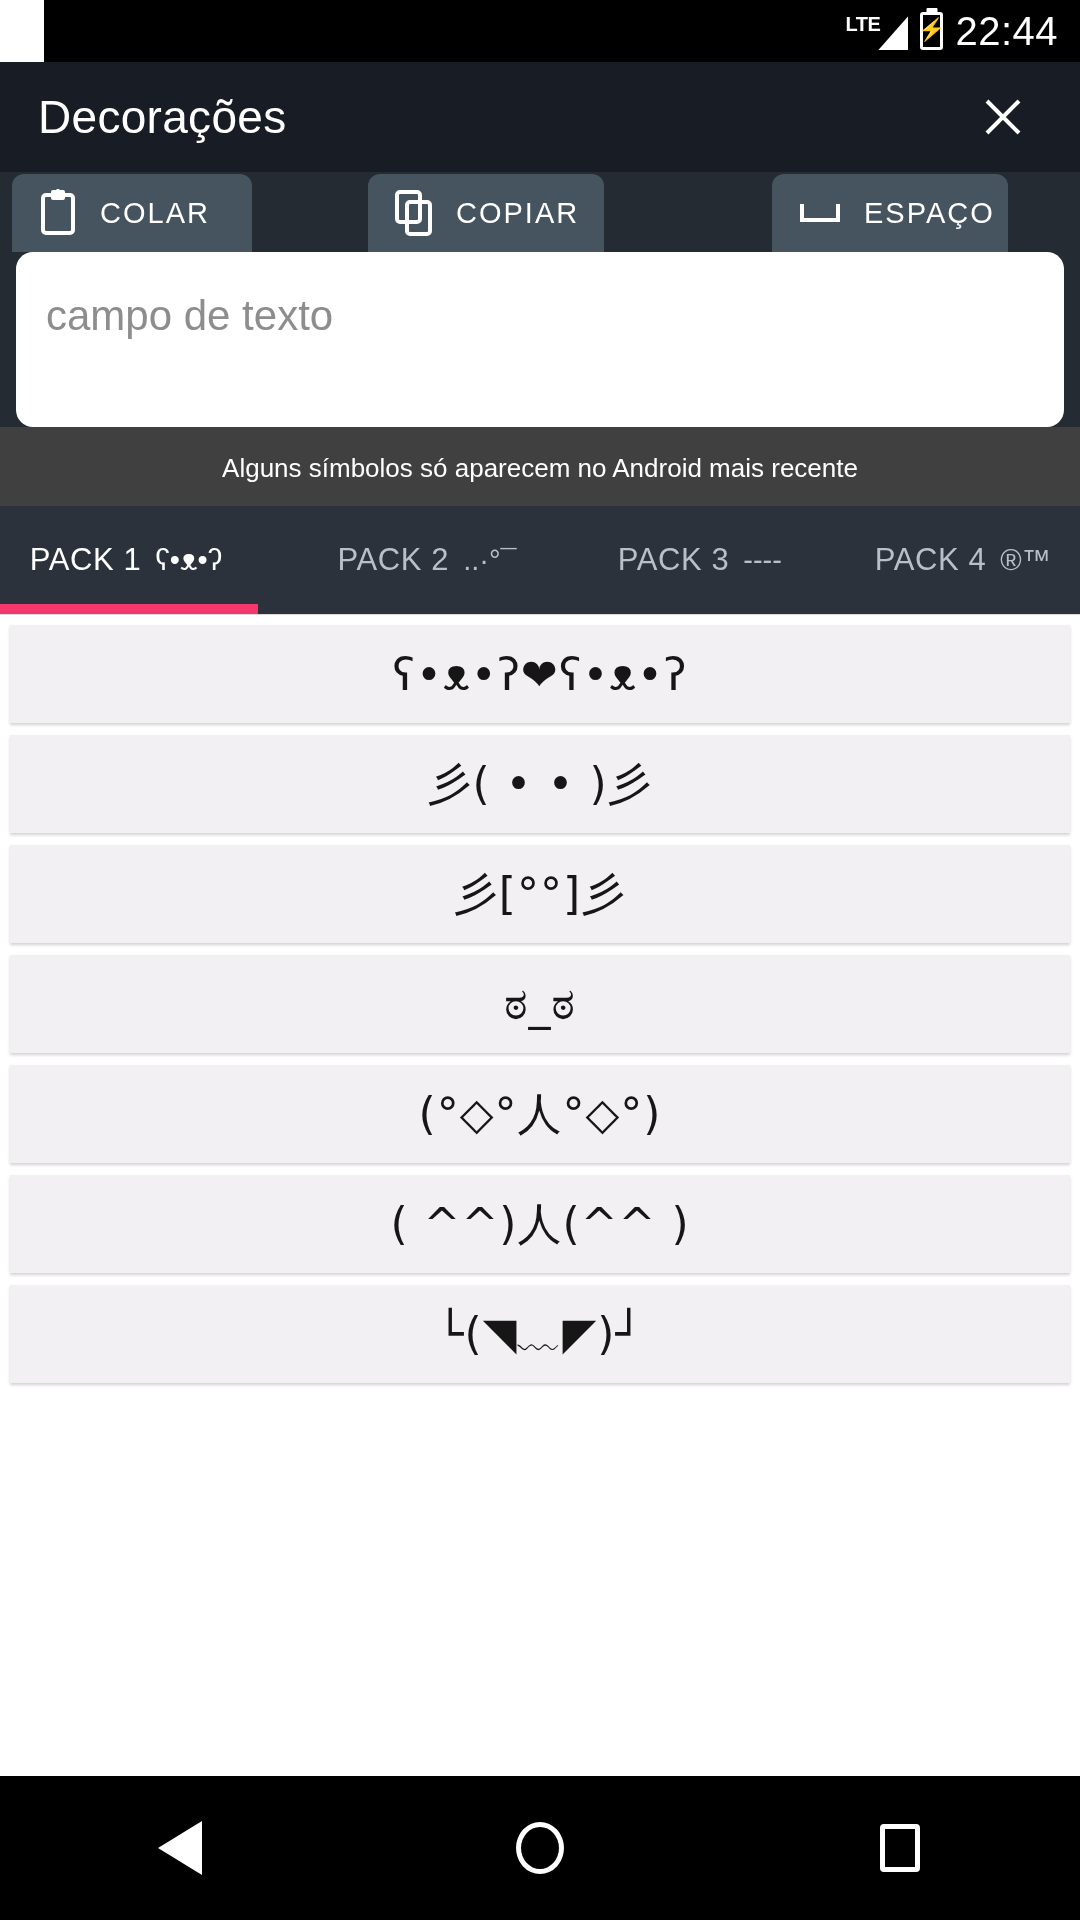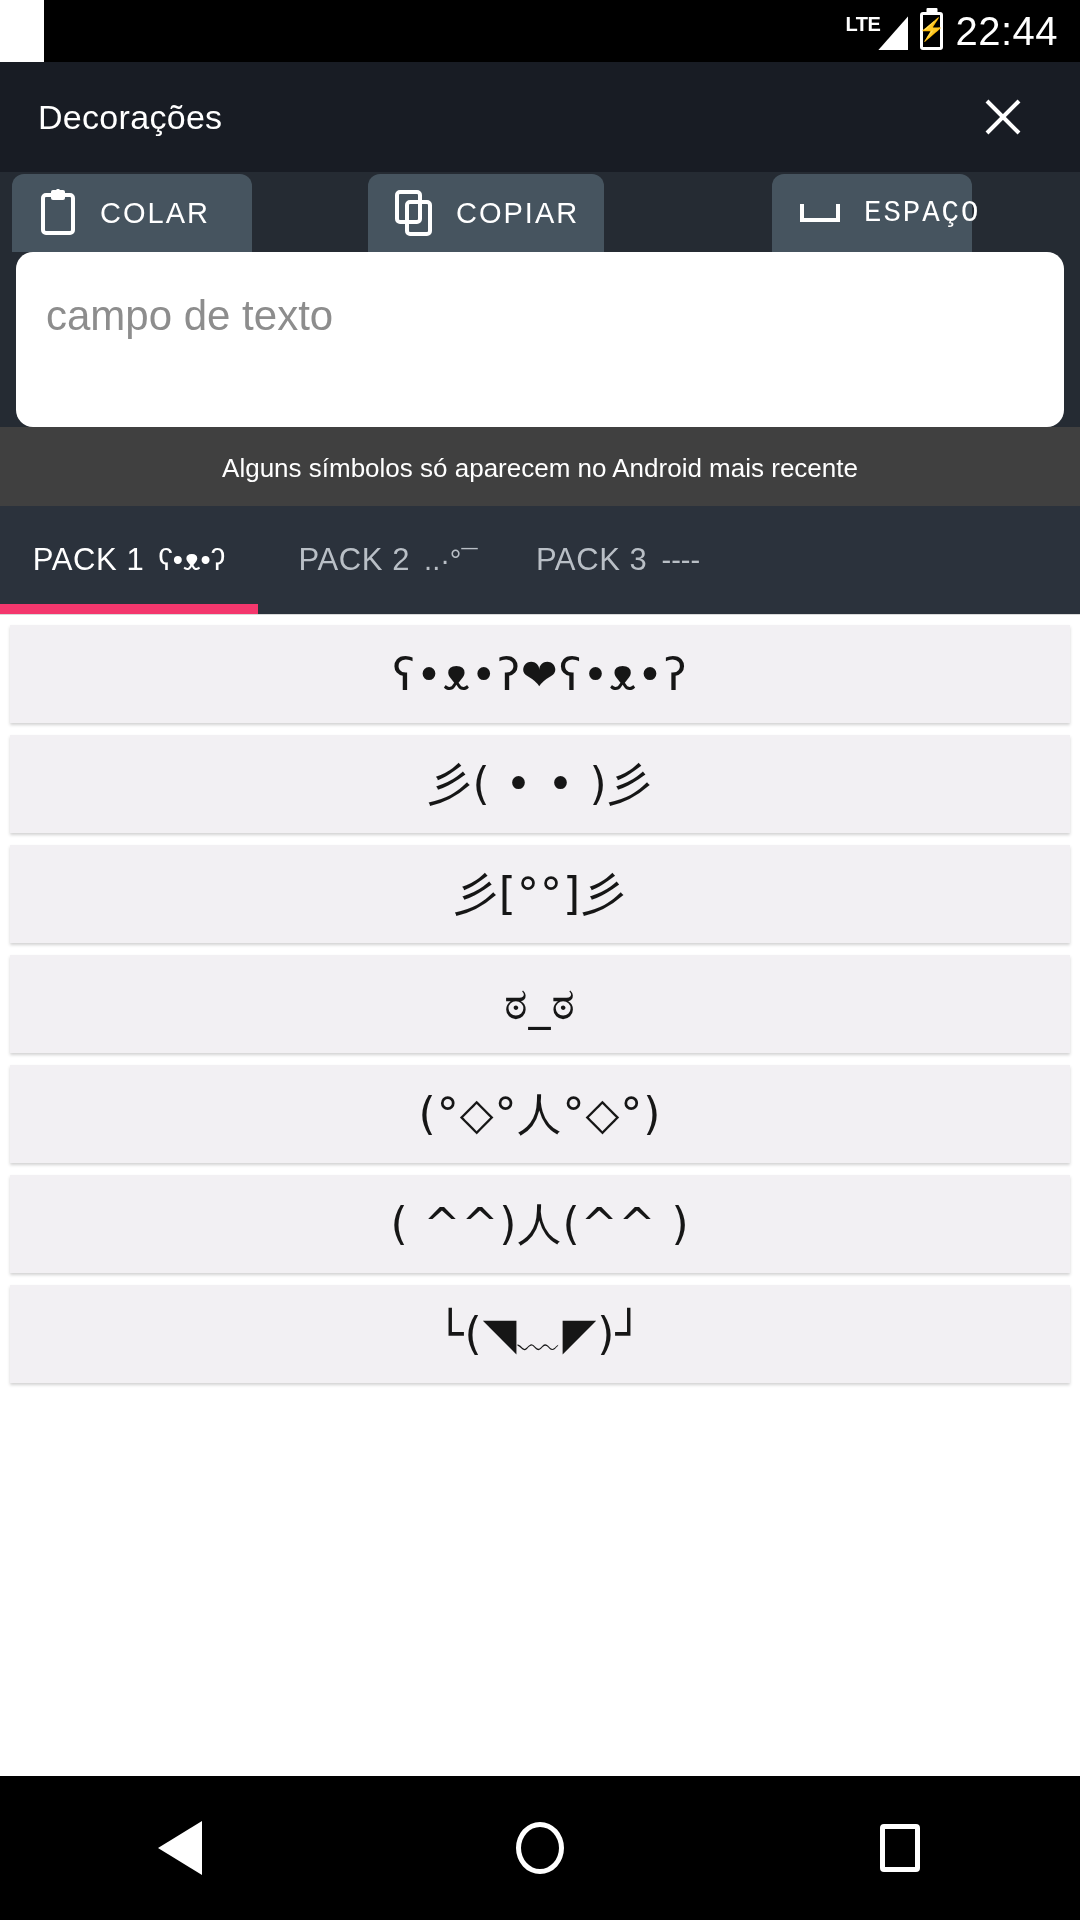--- a/index.html
+++ b/index.html
@@ -41,21 +41,21 @@
   .clock{
     color:#ffffff; font-size:40px; font-weight:400; letter-spacing:0.5px;
   }
 
   
   .title-bar{
     height:110px; background:#181c24;
     display:flex; align-items:center; justify-content:space-between;
     padding:0 42px 0 38px;
   }
-  .title-text{ color:#ffffff; font-size:34px; font-weight:400; letter-spacing:0.3px; }
+  .title-text{ color:#ffffff; font-size:46px; font-weight:400; letter-spacing:0.3px; }
   .close-btn{
     width:70px; height:70px; display:flex; align-items:center; justify-content:center;
     color:#ffffff; cursor:pointer;
   }
 
   
   .actions-row{
     height:80px; background:#252b33;
     display:flex; align-items:flex-end;
     padding:0 12px;
@@ -63,21 +63,21 @@
   .action-btn{
     background:#46545f;
     border-radius:12px 12px 0 0;
     height:78px;
     display:flex; align-items:center; gap:22px;
     padding:0 26px;
     cursor:pointer;
   }
   .action-btn.colar{ width:240px; }
   .action-btn.copiar{ width:236px; margin-left:116px; }
-  .action-btn.espaco{ width:200px; margin-left:168px;font-family:Liberation Mono, monospace; }
+  .action-btn.espaco{ width:236px; margin-left:168px; }
   .action-label{
     color:#ffffff; font-size:29px; font-weight:400; letter-spacing:2px;
   }
   .ico{ flex:0 0 auto; display:flex; align-items:center; justify-content:center; }
 
   
   .textfield-wrap{ background:#252b33; padding:0 16px; }
   .textfield{
     background:#ffffff; height:175px;
     padding:40px 26px 0 30px;
@@ -90,21 +90,21 @@
   
   .hint-area{
     background:#404040; padding:26px 0 22px 0;
     text-align:center;
   }
   .hint-text{ color:#ffffff; font-size:26px; font-weight:400; }
 
   
   .tabs{
     background:#2b323c; height:108px;
-    display:flex; align-items:center; position:relative;
+    display:flex; align-items:center; position:relative;gap:48px;
   }
   .tab{
     display:flex; align-items:center; justify-content:center; gap:14px;
     height:108px; cursor:pointer; white-space:nowrap;
   }
   .tab-0{ width:258px; }
   .tab-1{ width:260px; }
   .tab-2{ width:200px; }
   .tab-3{ width:240px; }
   .tab-label{ font-size:31px; font-weight:500; letter-spacing:0.6px; }
@@ -240,20 +240,24 @@
   <div class="tab tab-1">
     <span class="tab-label">PACK 2</span>
     <span class="tab-glyph">..·°¯</span>
   </div>
 
   <div class="tab tab-2">
     <span class="tab-label">PACK 3</span>
     <span class="tab-glyph">----</span>
   </div>
 
+  <div class="tab tab-3">
+    <span class="tab-label">PACK 4</span>
+    <span class="tab-glyph">®™</span>
+  </div>
 
   <div class="tab-indicator"></div>
 </div>
 
 <div class="list-area">
   <div class="list-item">
     <span class="item-text">ʕ•ᴥ•ʔ❤ʕ•ᴥ•ʔ</span>
   </div>
   <div class="list-item">
     <span class="item-text">彡( •  • )彡</span>

